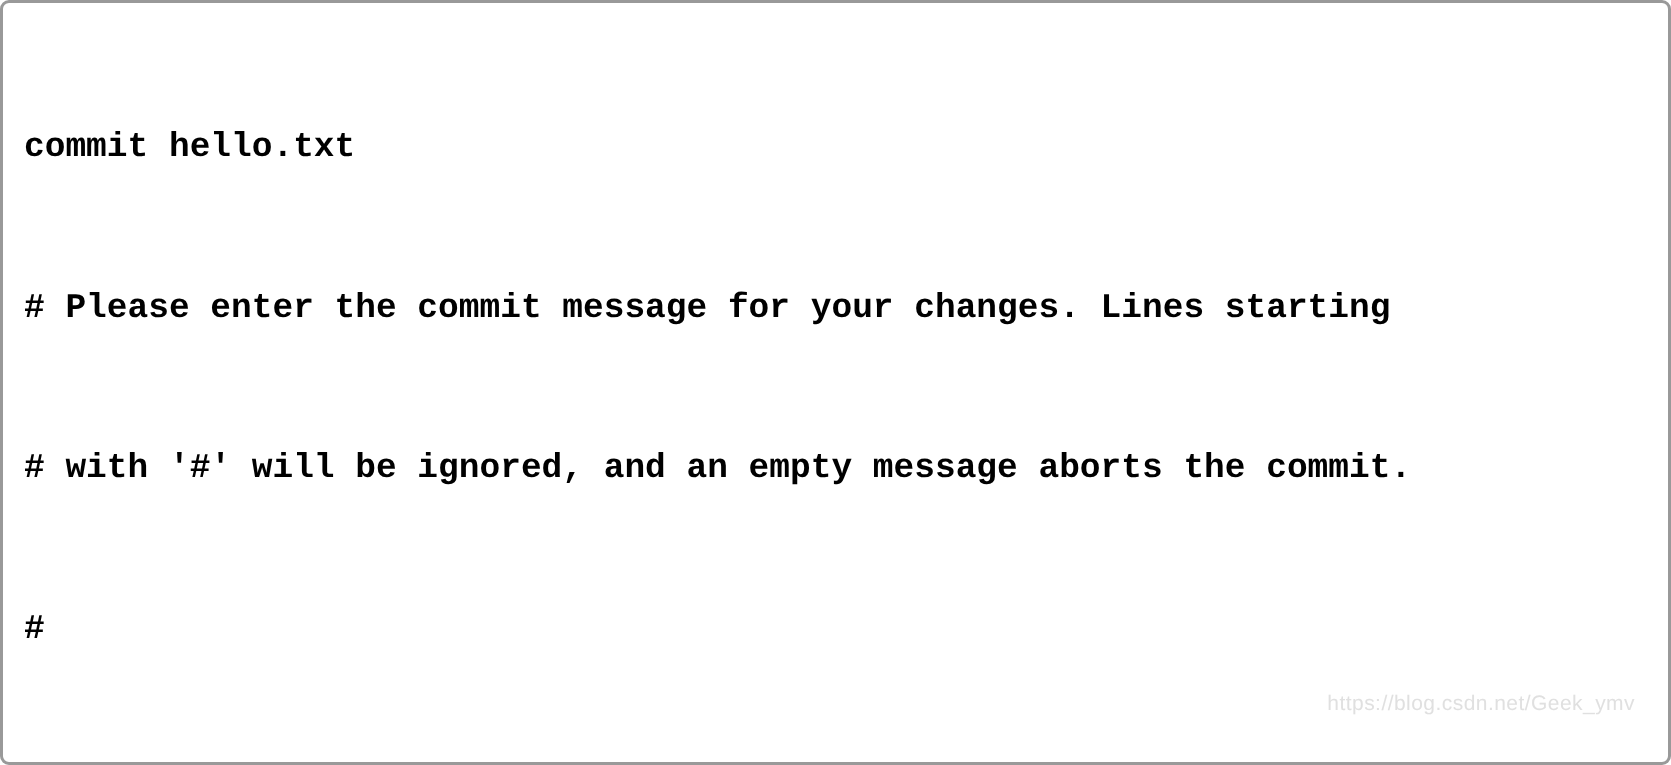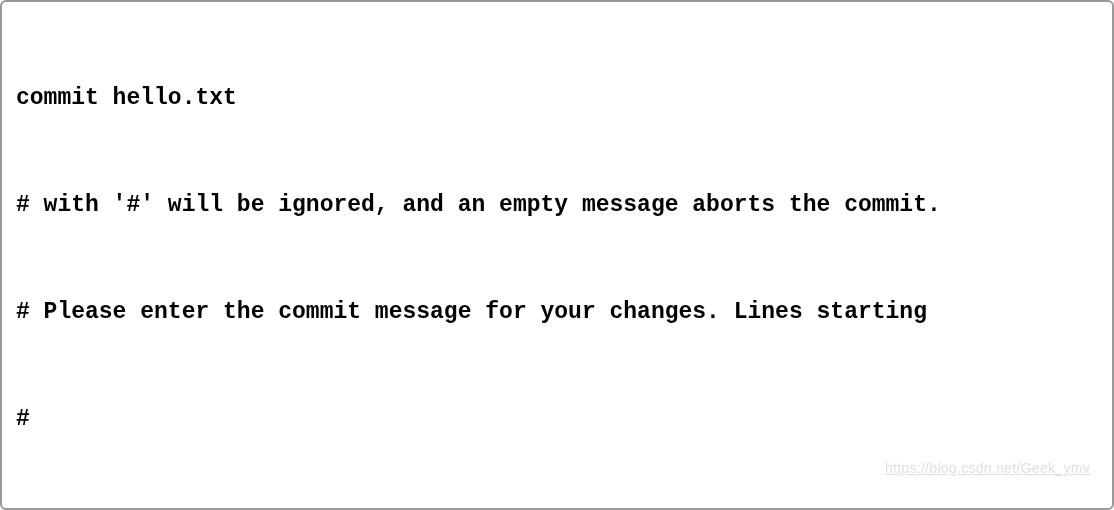--- a/index.html
+++ b/index.html
@@ -30,30 +30,29 @@
       font-weight: bold;
     }
     .watermark {
       position: absolute;
       bottom: 28px;
       right: 22px;
       font-family: Arial, sans-serif;
       font-size: 14px;
       color: #e0e0e0;
       letter-spacing: 0.3px;
-      text-decoration: underline;
     }
   </style>
 </head>
 <body>
 
 <div class="editor">
   <span class="line">commit hello.txt</span>
+  <span class="line"># Please enter the commit message for your changes. Lines starting</span>
   <span class="line"># with '#' will be ignored, and an empty message aborts the commit.</span>
-  <span class="line"># Please enter the commit message for your changes. Lines starting</span>
   <span class="line">#</span>
   <span class="line"># On branch master</span>
   
   
   
   
   
   
   
 </div>

